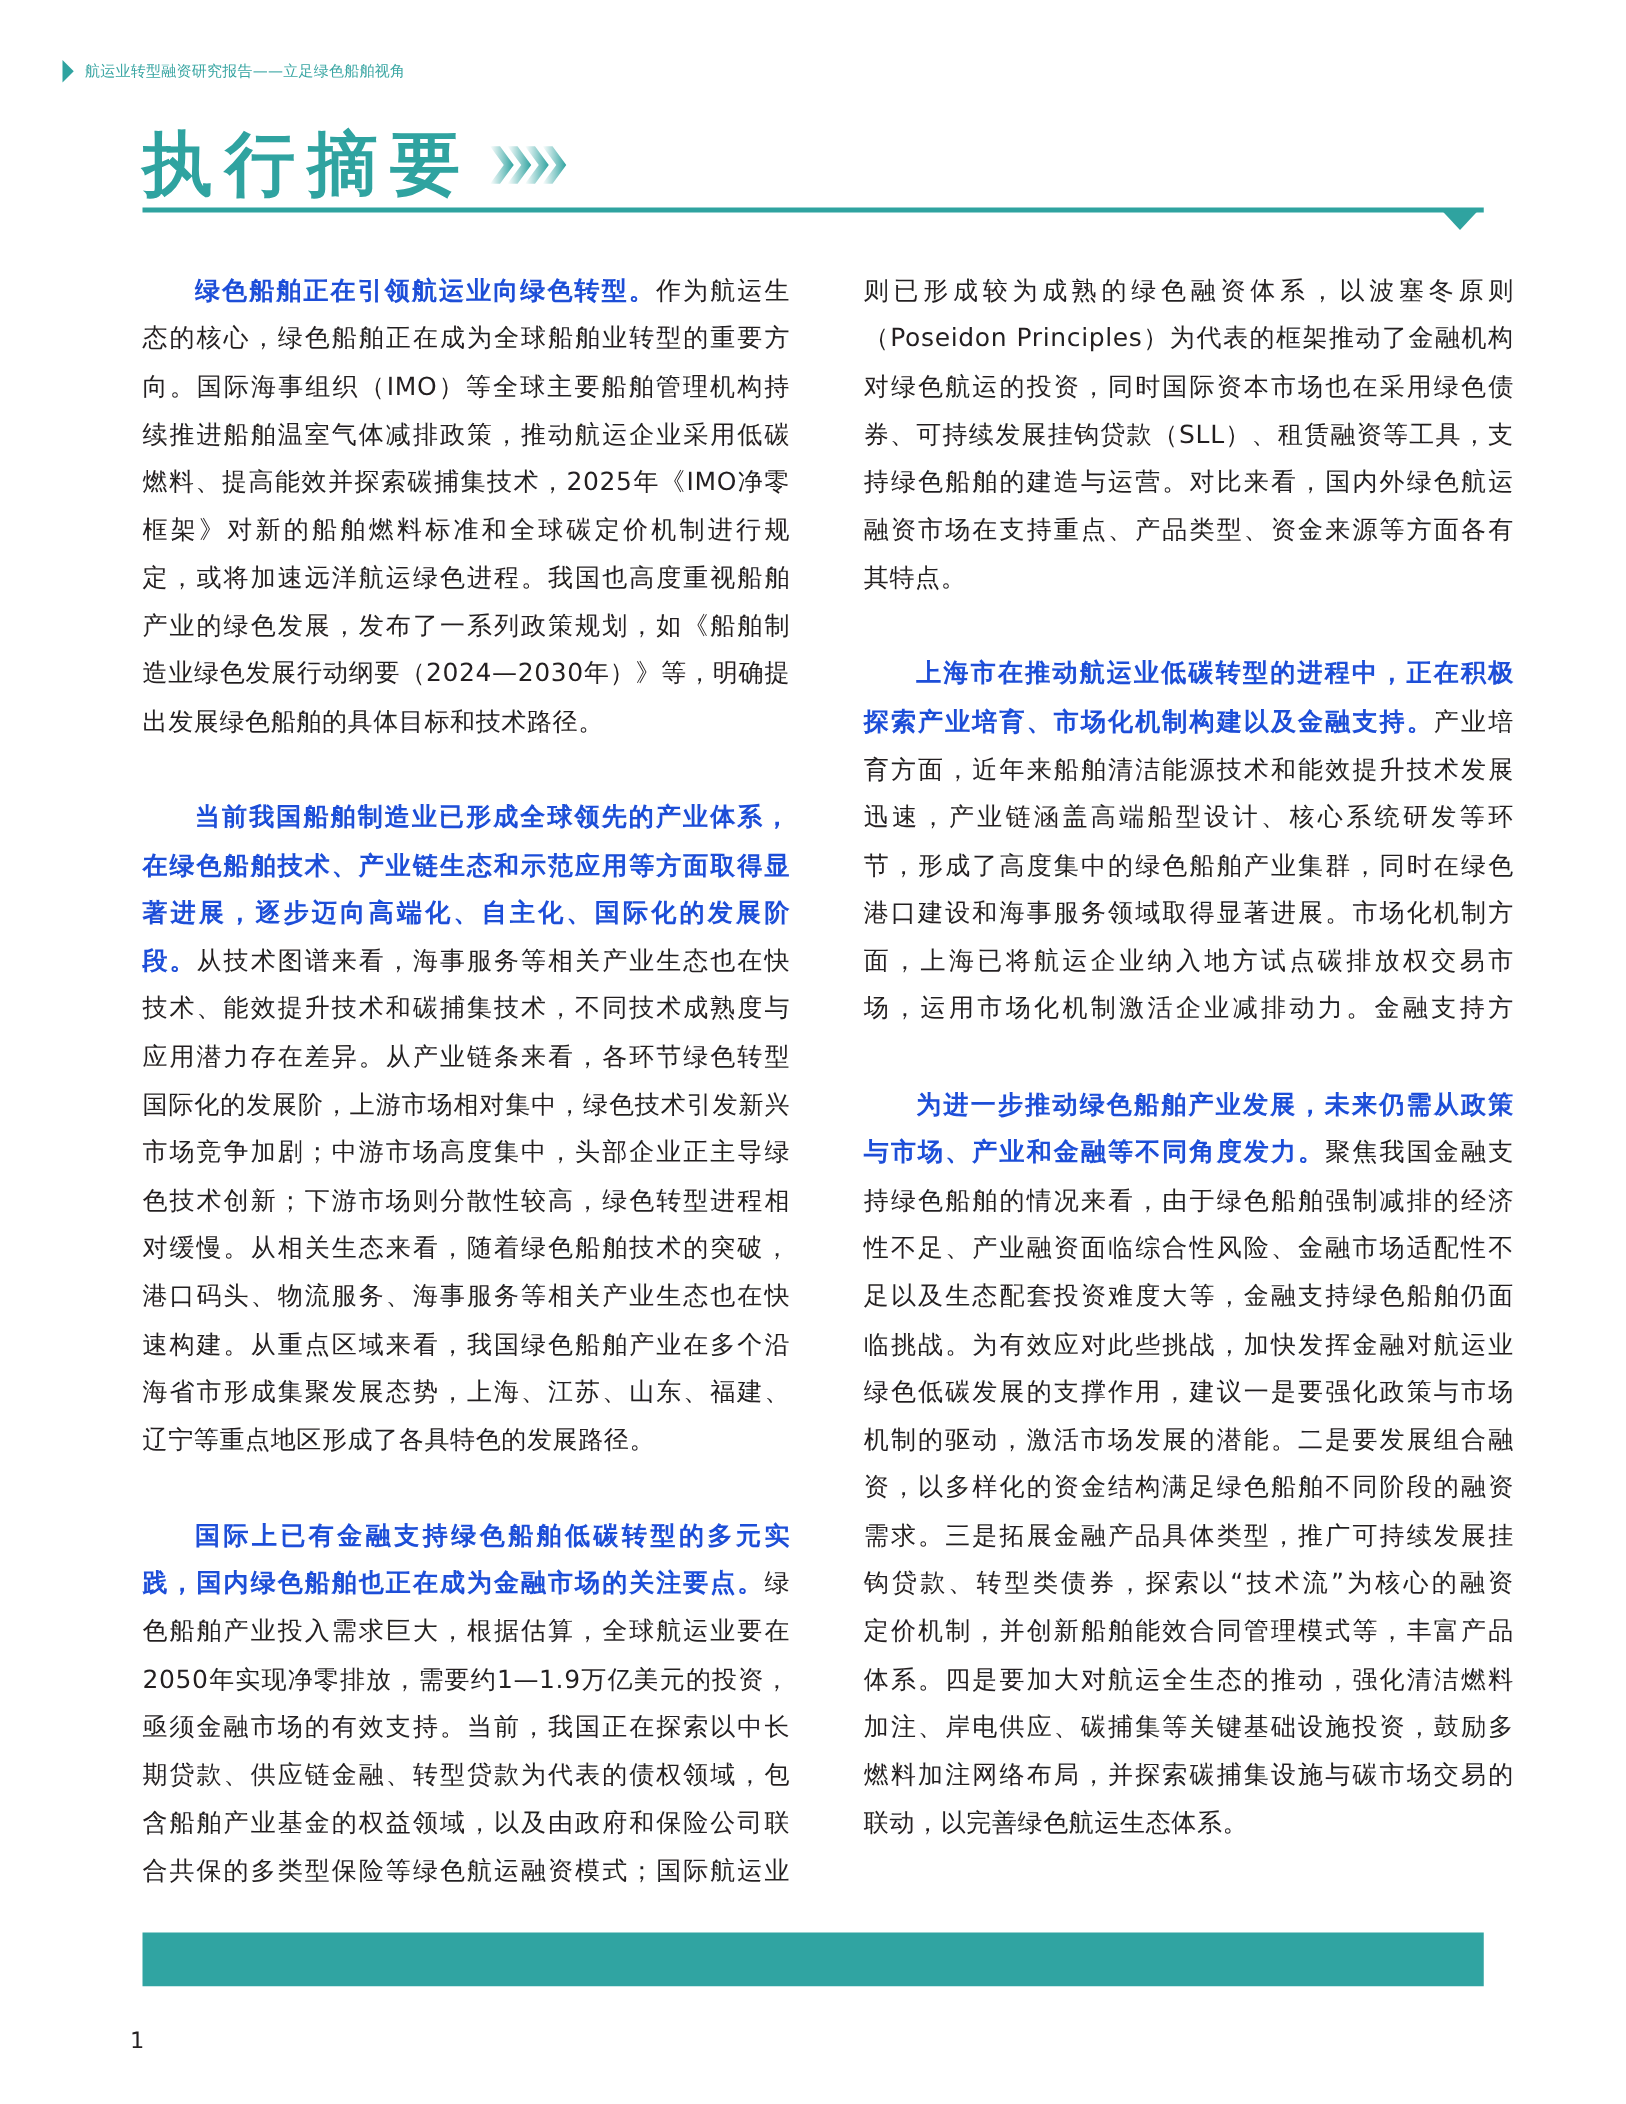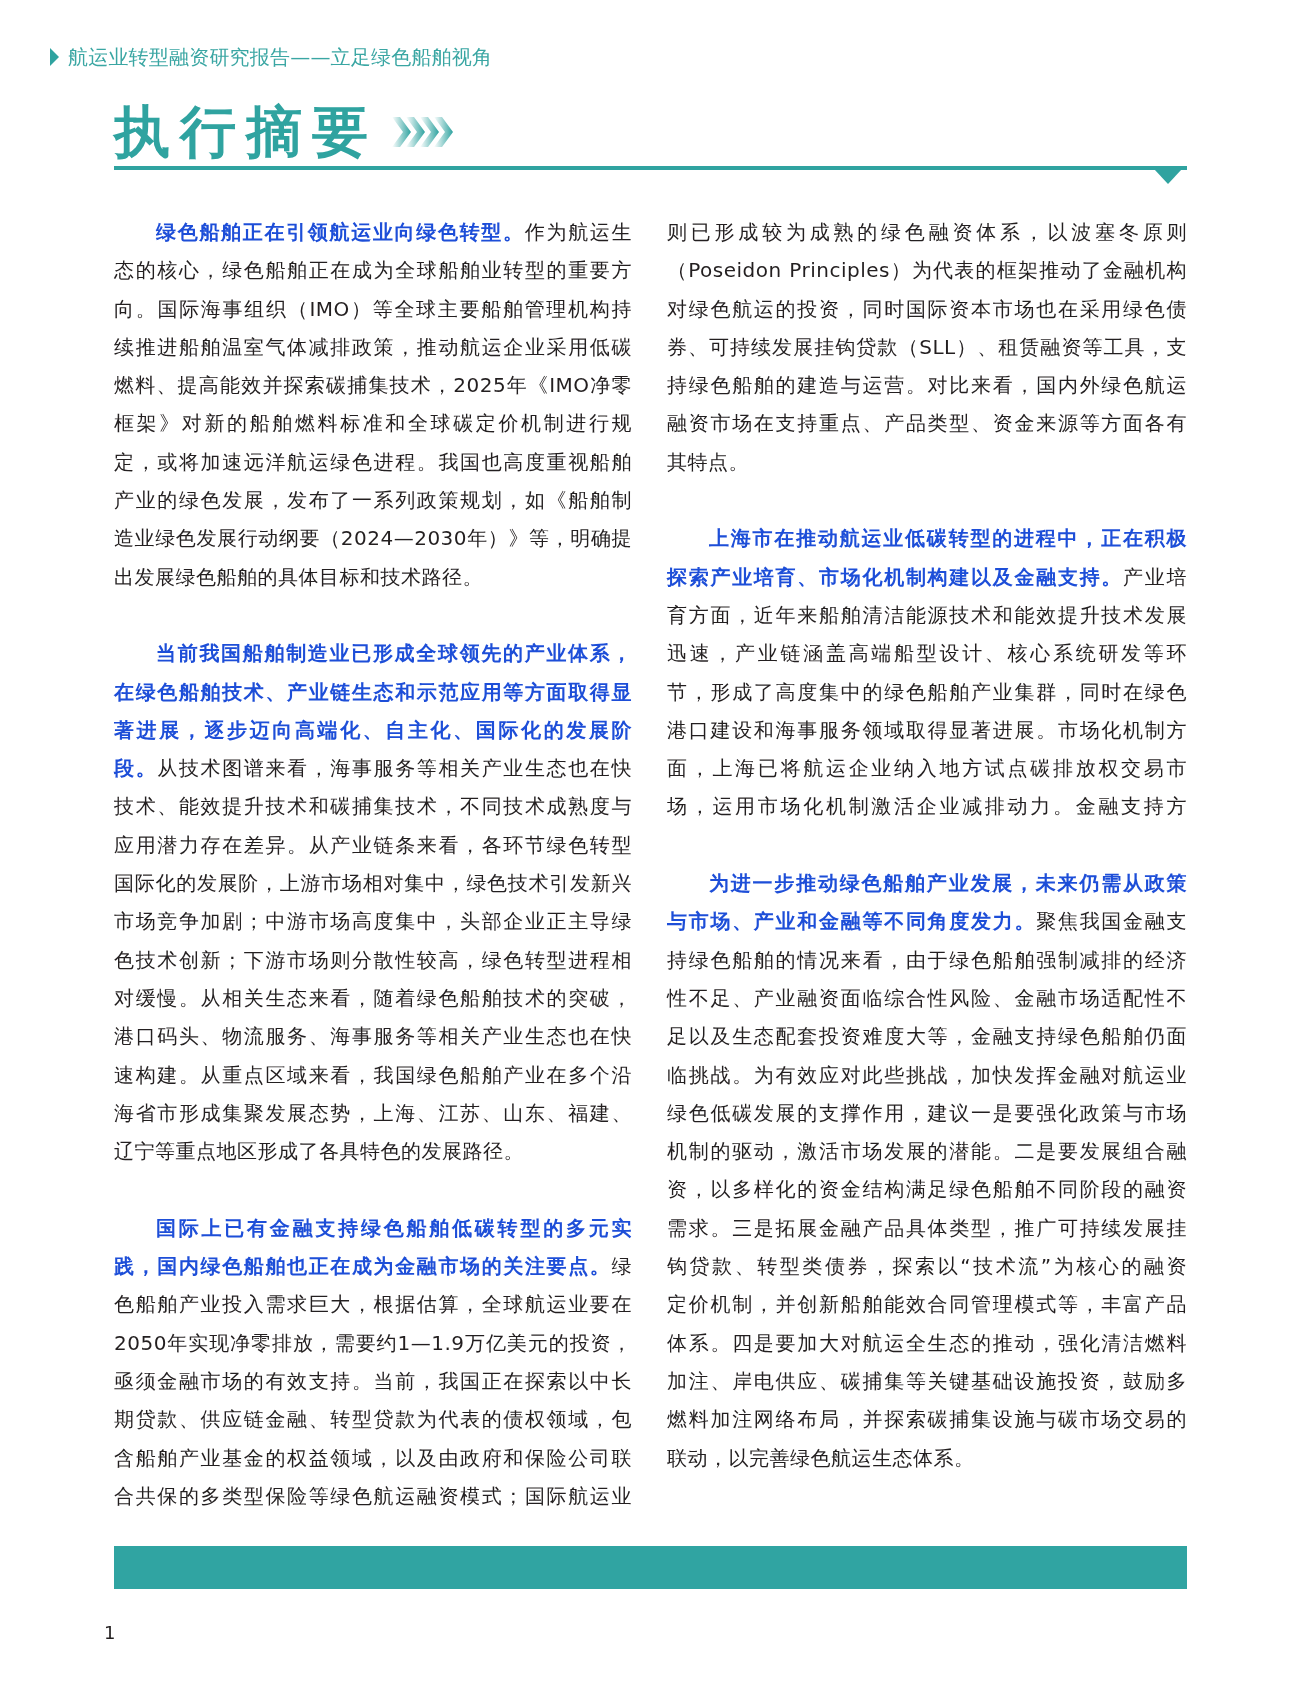--- a/index.html
+++ b/index.html
@@ -1,30 +1,30 @@
 <!DOCTYPE html>
 <html><head>
 <meta charset="utf-8">
 <style>
   html, body { margin: 0; padding: 0; background: #ffffff; }
   body { width: 1301px; height: 1683px; position: relative; overflow: hidden;
          font-family: "DejaVu Sans", "Liberation Sans", sans-serif; color: #231f20; }
   .running-header { position: absolute; left: 50px; top: 44px; height: 26px; display: flex; align-items: center; }
   .running-header .tri { width: 0; height: 0; border-top: 9px solid transparent; border-bottom: 9px solid transparent;
          border-left: 9px solid #2fa3a0; margin-right: 9px; }
-  .running-header .txt { font-size: 20px; color: #3aa6a3; letter-spacing: 0.2px; }
+  .running-header .txt { font-size: 12px; color: #3aa6a3; letter-spacing: 0.2px; }
   .title-wrap { position: absolute; left: 114px; top: 102px; display: flex; align-items: center; }
   .title { font-size: 56px; font-weight: bold; color: #2fa3a0; letter-spacing: 10px; line-height: 60px; }
   .chevrons { margin-left: 14px; display: flex; align-items: center; height: 40px; }
   .rule { position: absolute; left: 114px; top: 166px; width: 1073px; height: 4px; background: #2fa3a0; }
   .rule-tri { position: absolute; left: 1154px; top: 169px; width: 0; height: 0;
          border-left: 14px solid transparent; border-right: 14px solid transparent; border-top: 15px solid #2fa3a0; }
   .col { position: absolute; top: 213px; }
   .col.left { left: 114px; width: 518px; }
-  .col.right { left: 667px; width: 520px; }
+  .col.right { left: 691px; width: 520px; }
   .line { height: 38.3px; line-height: 38.3px; font-size: 20px; white-space: nowrap;
           text-align: justify; text-align-last: justify; letter-spacing: 0.5px; }
   .line.last { text-align-last: left; }
   .line.blank { }
   .indent { padding-left: 42px; }
   .hl { color: #1d4ed8; font-weight: bold; }
   .footer-bar { position: absolute; left: 114px; top: 1546px; width: 1073px; height: 43px; background: #30a4a2; }
   .page-num { position: absolute; left: 104px; top: 1622px; font-size: 18px; color: #231f20; }
 </style>
 </head>

